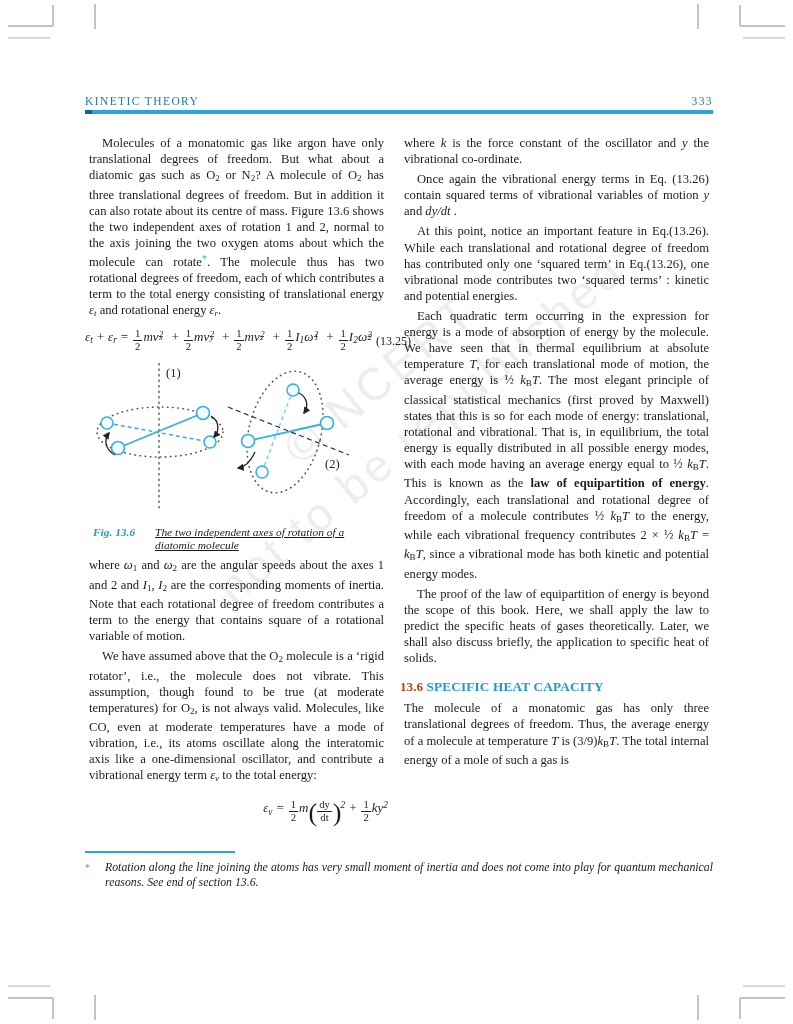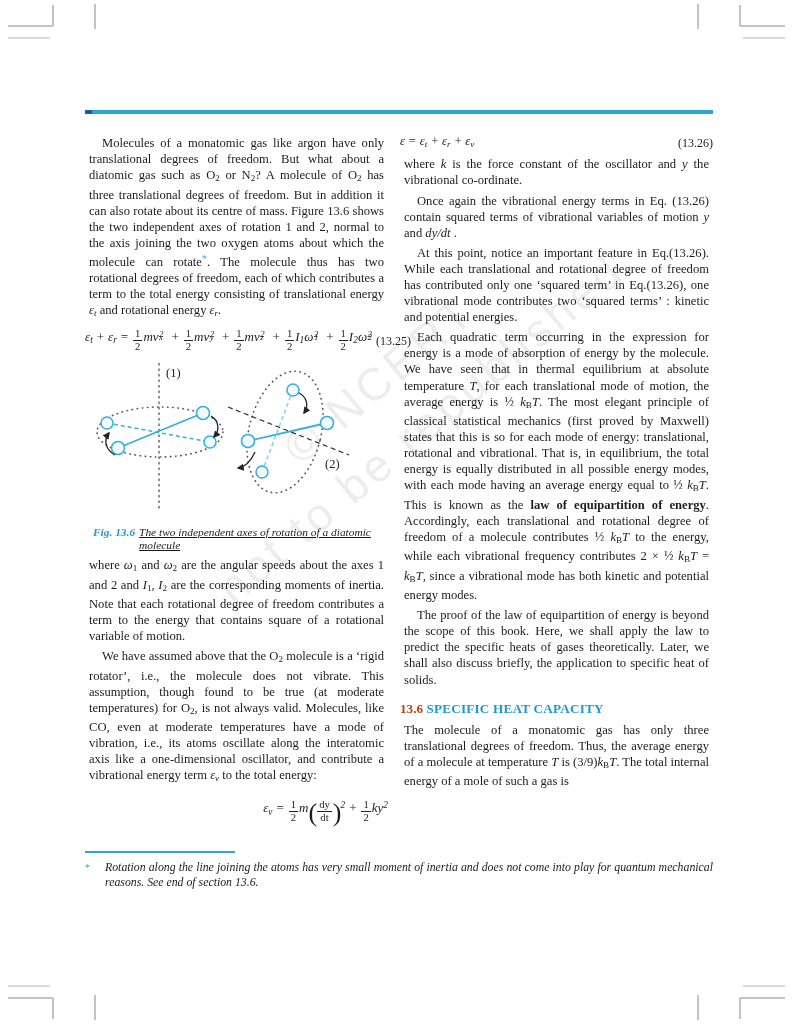--- a/index.html
+++ b/index.html
@@ -40,21 +40,21 @@
   .eq-ev .eq{font-size:13px;}
   .frac{display:inline-block;text-align:center;vertical-align:-0.72em;margin:0 1px;font-style:normal;}
   .frac .fn{display:block;border-bottom:1px solid #222;padding:0 2px;line-height:1.15;font-size:0.82em;}
   .frac .fd{display:block;line-height:1.15;font-size:0.82em;}
   .ss{display:inline-block;position:relative;width:0.68em;height:1.1em;vertical-align:-0.2em;}
   .ss .sst{position:absolute;top:-0.32em;left:0.06em;font-size:0.68em;}
   .ss .ssb{position:absolute;bottom:-0.18em;left:0.06em;font-size:0.68em;}
   .bigp{font-size:2em;font-style:normal;font-weight:400;vertical-align:-0.32em;letter-spacing:-1px;}
   
   figure{margin:6px 0 2px 0;}
-  figcaption{display:flex;gap:4px;font-size:11.4px;line-height:13.8px;margin-top:4px;
+  figcaption{display:flex;gap:20px;font-size:11.4px;line-height:13.8px;margin-top:4px;
              padding:0 2px 0 8px;text-align:left;}
   .figlabel{color:#1b9ad6;font-weight:bold;font-style:italic;white-space:nowrap;}
   .figtext{font-style:italic;text-decoration:underline;}
   
   .h-sec,.h-sub{margin:13px 0 5px 0;font-size:13.2px;font-weight:bold;text-align:left;}
   .h-sub{margin:4px 0 7px 0;}
   .h-num{color:#c2410c;text-align:center;}
   .h-title{color:#1b9ad6;letter-spacing:0.2px;}
   
   .footnote{position:absolute;left:85px;top:851px;width:628px;}
@@ -85,20 +85,24 @@
   <div class="crop" style="left:740px;top:997px;width:45px;height:1.5px;"></div>
   <div class="crop" style="left:739px;top:998px;width:1.5px;height:21px;"></div>
   <div class="crop" style="left:697px;top:995px;width:1.5px;height:25px;"></div>
   <div class="crop light" style="left:743px;top:985px;width:42px;height:1.5px;"></div>
 
   <div class="watermark">
     <div>© NCERT</div>
     <div>not to be republished</div>
   </div>
 
+  <header class="runhead">
+    <span>KINETIC  THEORY</span>
+    <span>333</span>
+  </header>
   <div class="rule">
     <span class="rule-cap"></span>
   </div>
 
   <section class="col col-left">
     <p class="indent"><span>Molecules of a monatomic gas like argon have only translational degrees of freedom. But what about a diatomic gas such as O</span><span class="s-sub">2</span><span> or N</span><span class="s-sub">2</span><span>? A molecule of O</span><span class="s-sub">2</span><span> has three translational degrees of freedom. But in addition it can also rotate about its centre of mass. Figure 13.6 shows the two independent axes of rotation 1 and 2, normal to the axis joining the two oxygen atoms about which the molecule can rotate</span><span class="s-star">*</span><span>. The molecule thus has two rotational degrees of freedom, each of which contributes a term to the total energy consisting of translational energy </span><span class="s-i">ε</span><span class="s-subi">t</span><span> and rotational energy </span><span class="s-i">ε</span><span class="s-subi">r</span><span>.</span></p>
 
     <div class="eq-line eq-1325">
       <span class="eq"><span>ε</span><span class="s-subi">t</span><span> + ε</span><span class="s-subi">r</span><span> = </span><span class="frac"><span class="fn">1</span><span class="fd">2</span></span><span>mv</span><span class="ss"><span class="sst">2</span><span class="ssb">x</span></span><span> + </span><span class="frac"><span class="fn">1</span><span class="fd">2</span></span><span>mv</span><span class="ss"><span class="sst">2</span><span class="ssb">y</span></span><span> + </span><span class="frac"><span class="fn">1</span><span class="fd">2</span></span><span>mv</span><span class="ss"><span class="sst">2</span><span class="ssb">z</span></span><span> + </span><span class="frac"><span class="fn">1</span><span class="fd">2</span></span><span>I</span><span class="s-subi">1</span><span>ω</span><span class="ss"><span class="sst">2</span><span class="ssb">1</span></span><span> + </span><span class="frac"><span class="fn">1</span><span class="fd">2</span></span><span>I</span><span class="s-subi">2</span><span>ω</span><span class="ss"><span class="sst">2</span><span class="ssb">2</span></span></span>
       <span class="eq-num">(13.25)</span>
@@ -148,24 +152,20 @@
 
     <p><span>where </span><span class="s-i">ω</span><span class="s-sub">1</span><span> and </span><span class="s-i">ω</span><span class="s-sub">2</span><span> are the angular speeds about the axes 1 and 2 and </span><span class="s-i">I</span><span class="s-sub">1</span><span>, </span><span class="s-i">I</span><span class="s-sub">2</span><span> are the corresponding moments of inertia. Note that each rotational degree of freedom contributes a term to the energy that contains square of a rotational variable of motion.</span></p>
     <p class="indent"><span>We have assumed above that the O</span><span class="s-sub">2</span><span> molecule is a ‘rigid rotator’, i.e., the molecule does not vibrate. This assumption, though found to be true (at moderate temperatures) for O</span><span class="s-sub">2</span><span>, is not always valid. Molecules, like CO, even at moderate temperatures have a mode of vibration, i.e., its atoms oscillate along the interatomic axis like a one-dimensional oscillator, and contribute a vibrational energy term </span><span class="s-i">ε</span><span class="s-subi">v</span><span> to the total energy:</span></p>
 
     <div class="eq-line eq-ev">
       <span class="eq"><span>ε</span><span class="s-subi">v</span><span> = </span><span class="frac"><span class="fn">1</span><span class="fd">2</span></span><span>m</span><span class="bigp">(</span><span class="frac"><span class="fn">dy</span><span class="fd">dt</span></span><span class="bigp">)</span><span class="s-sup">2</span><span> + </span><span class="frac"><span class="fn">1</span><span class="fd">2</span></span><span>ky</span><span class="s-sup">2</span></span>
     </div>
   </section>
 
   <section class="col col-right">
-    <div class="eq-line eq-1326">
-      <span class="eq"><span>ε = ε</span><span class="s-subi">t</span><span> + ε</span><span class="s-subi">r</span><span> + ε</span><span class="s-subi">v</span></span>
-      <span class="eq-num">(13.26)</span>
-    </div>
     <p><span>where </span><span class="s-i">k</span><span> is the force constant of the oscillator and </span><span class="s-i">y</span><span> the vibrational co-ordinate.</span></p>
     <p class="indent"><span>Once again the vibrational energy terms in Eq. (13.26) contain squared terms of vibrational variables of motion </span><span class="s-i">y</span><span> and </span><span class="s-i">dy/dt</span><span> .</span></p>
     <p class="indent"><span>At this point, notice an important feature in Eq.(13.26). While each translational and rotational degree of freedom has contributed only one ‘squared term’ in Eq.(13.26), one vibrational mode contributes two ‘squared terms’ : kinetic and potential energies.</span></p>
     <p class="indent"><span>Each quadratic term occurring in the expression for energy is a mode of absorption of energy by the molecule. We have seen that in thermal equilibrium at absolute temperature </span><span class="s-i">T</span><span>, for each translational mode of motion, the average energy is ½ </span><span class="s-i">k</span><span class="s-sub">B</span><span class="s-i">T</span><span>. The most elegant principle of classical statistical mechanics (first proved by Maxwell) states that this is so for each mode of energy: translational, rotational and vibrational. That is, in equilibrium, the total energy is equally distributed in all possible energy modes, with each mode having an average energy equal to ½ </span><span class="s-i">k</span><span class="s-sub">B</span><span class="s-i">T</span><span>. This is known as the </span><span class="s-b">law of equipartition of energy</span><span>. Accordingly, each translational and rotational degree of freedom of a molecule contributes ½ </span><span class="s-i">k</span><span class="s-sub">B</span><span class="s-i">T</span><span> to the energy, while each vibrational frequency contributes 2 × ½ </span><span class="s-i">k</span><span class="s-sub">B</span><span class="s-i">T</span><span> = </span><span class="s-i">k</span><span class="s-sub">B</span><span class="s-i">T</span><span>, since a vibrational mode has both kinetic and potential energy modes.</span></p>
     <p class="indent"><span>The proof of the law of equipartition of energy is beyond the scope of this book. Here, we shall apply the law to predict the specific heats of gases theoretically. Later, we shall also discuss briefly, the application to specific heat of solids.</span></p>
 
     <h2 class="h-sec">
       <span class="h-num">13.6</span>
       <span class="h-title">SPECIFIC HEAT CAPACITY</span>
     </h2>

